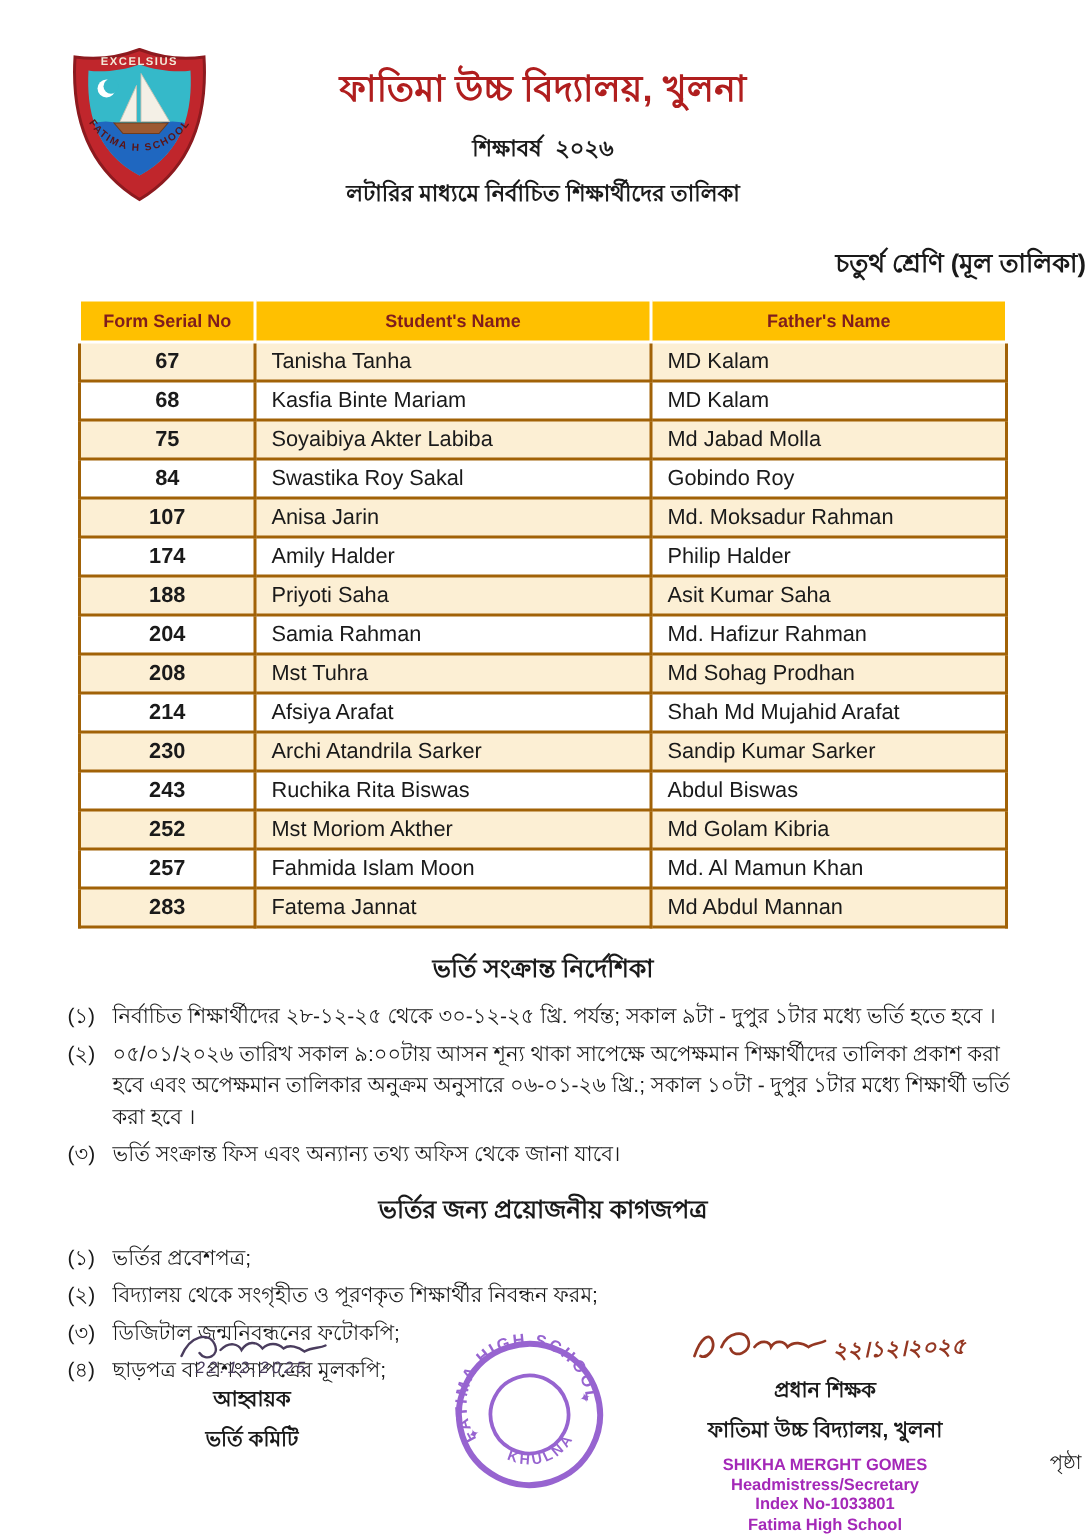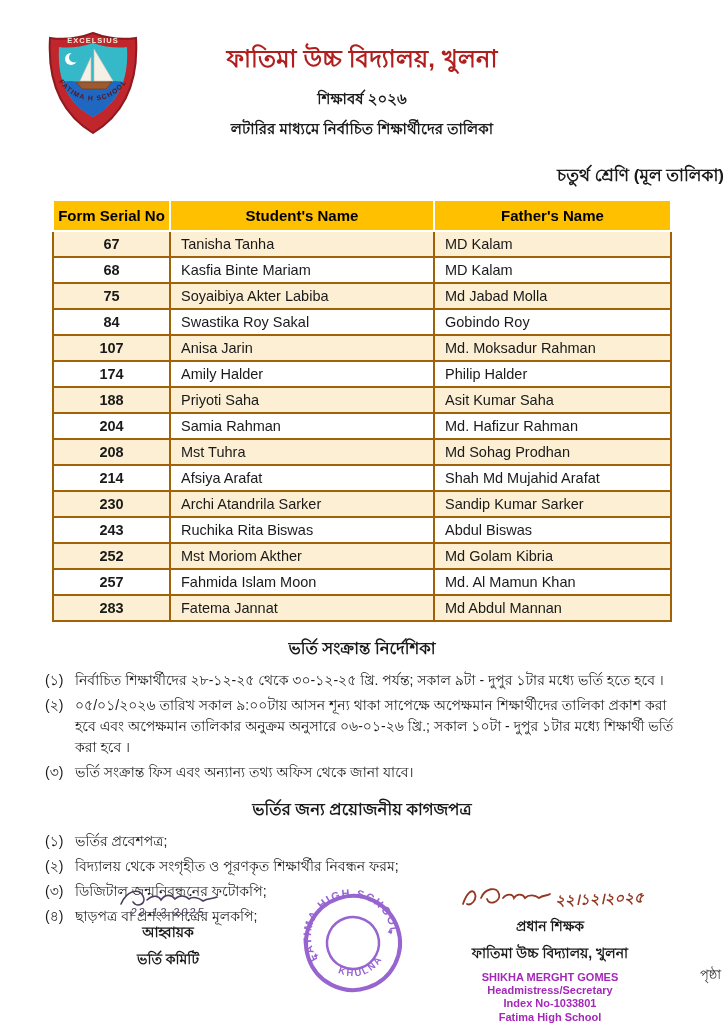--- a/index.html
+++ b/index.html
@@ -3,31 +3,31 @@
 <meta charset="utf-8">
 <style>
   html,body{margin:0;padding:0;background:#ffffff;}
   body{width:724px;height:1024px;font-family:"Liberation Sans","DejaVu Sans",sans-serif;color:#1a1a1a;}
   .page{position:relative;width:724px;height:1024px;overflow:hidden;background:#fff;}
 
   
   .logo{position:absolute;left:46px;top:31px;width:94px;height:104px;}
   .title-block{padding-top:40px;text-align:center;}
   .school-name{color:#b01e1e;font-size:24px;font-weight:bold;letter-spacing:.2px;}
-  .session{font-size:15px;margin-top:7px;font-weight:bold;}
+  .session{font-size:15px;margin-top:7px;font-weight:bold;font-family:Liberation Mono, monospace;}
   .subtitle{font-size:15px;margin-top:5px;font-weight:bold;}
 
   .list-title{text-align:right;font-size:17px;font-weight:bold;margin-top:20px;}
 
   
   table.students{width:618px;margin:9px auto 0 auto;border-collapse:collapse;table-layout:fixed;}
   table.students col.c1{width:117px;}
   table.students col.c2{width:264px;}
   table.students col.c3{width:237px;}
-  table.students th{background:#FFC000;font-size:15px;font-weight:bold;padding:6px 4px;border:2px solid #fff;text-align:center;color:#000000;}
+  table.students th{background:#FFC000;font-size:12px;font-weight:bold;padding:6px 4px;border:2px solid #fff;text-align:center;color:#7f1d1d;}
   table.students td{font-size:14.5px;padding:4px 10px;border:2px solid #a16207;background:#fff;}
   table.students tbody tr:nth-child(odd) td{background:#FCEFD4;}
   td.serial{text-align:center;font-weight:bold;padding-left:0;padding-right:0;}
 
   
   .section-title{text-align:center;font-weight:bold;font-size:16.5px;margin-top:14px;}
   .num-list{width:634px;margin:7px auto 0 auto;}
   .num-item{display:flex;margin-top:4px;line-height:1.5;}
   .num-item .num{flex:none;width:30px;font-size:14px;}
   .num-item .txt{flex:1;font-size:14px;}

